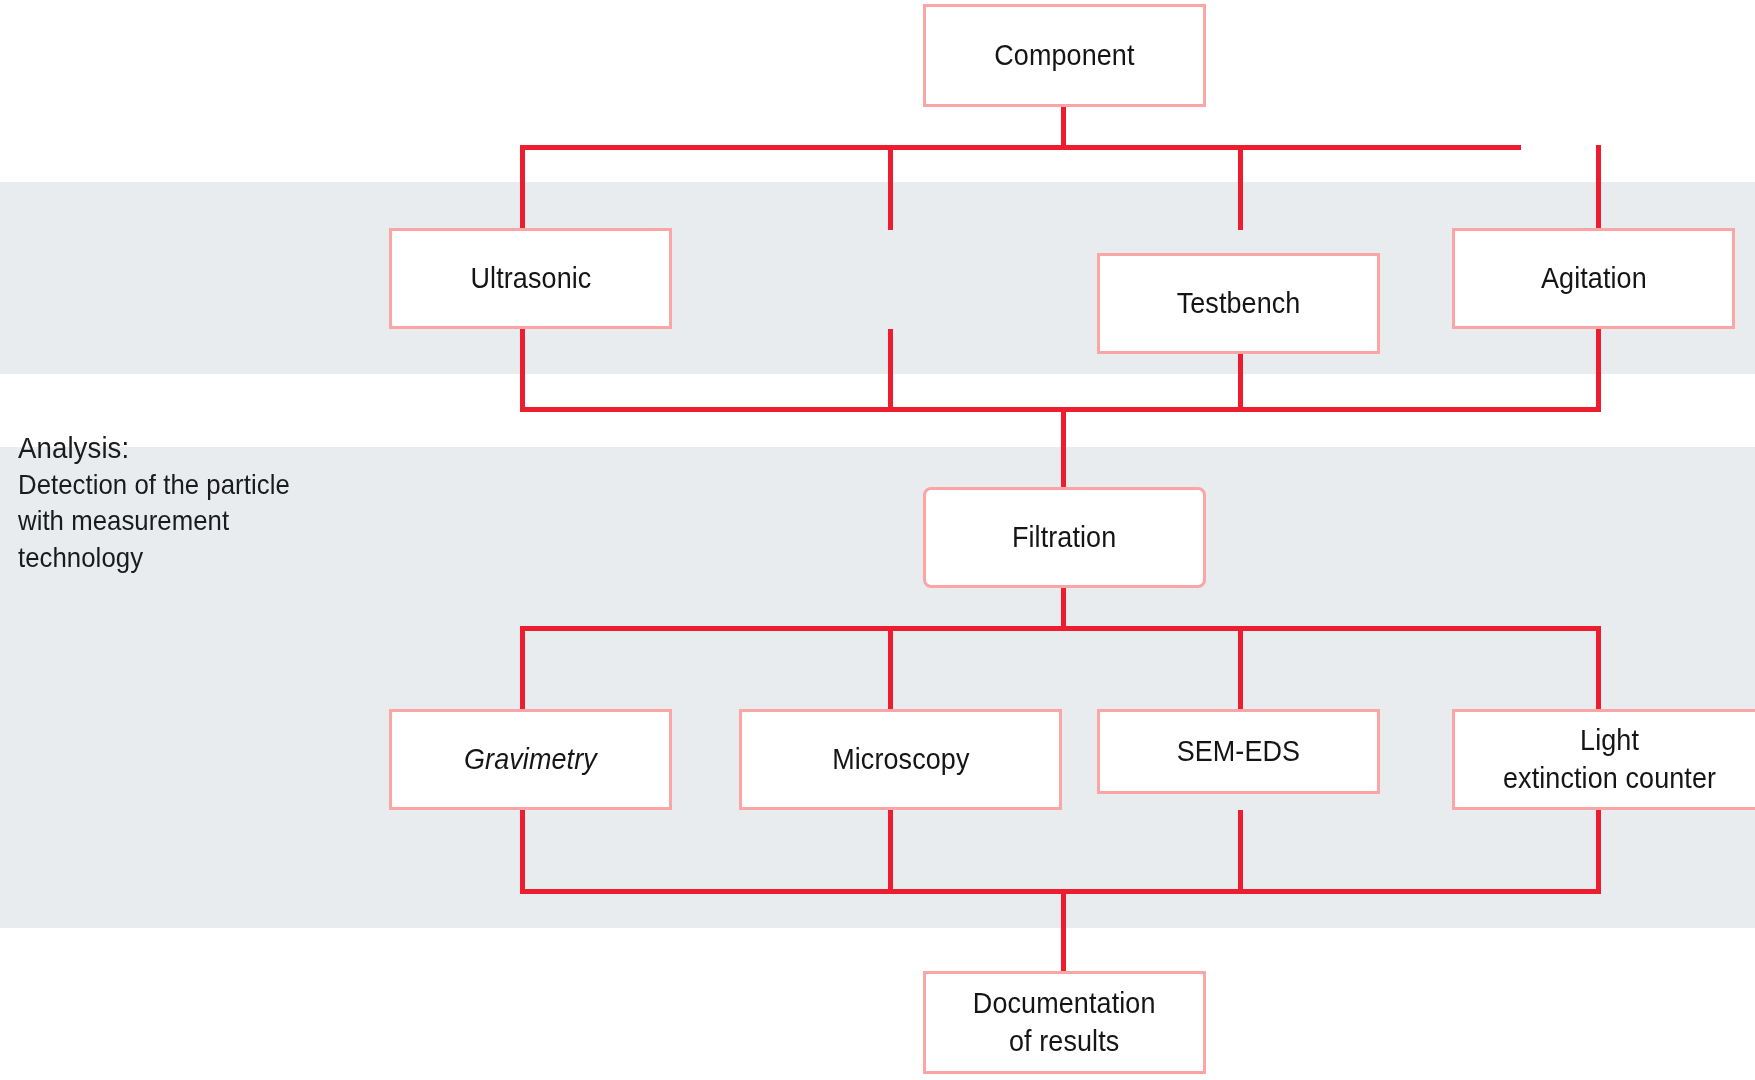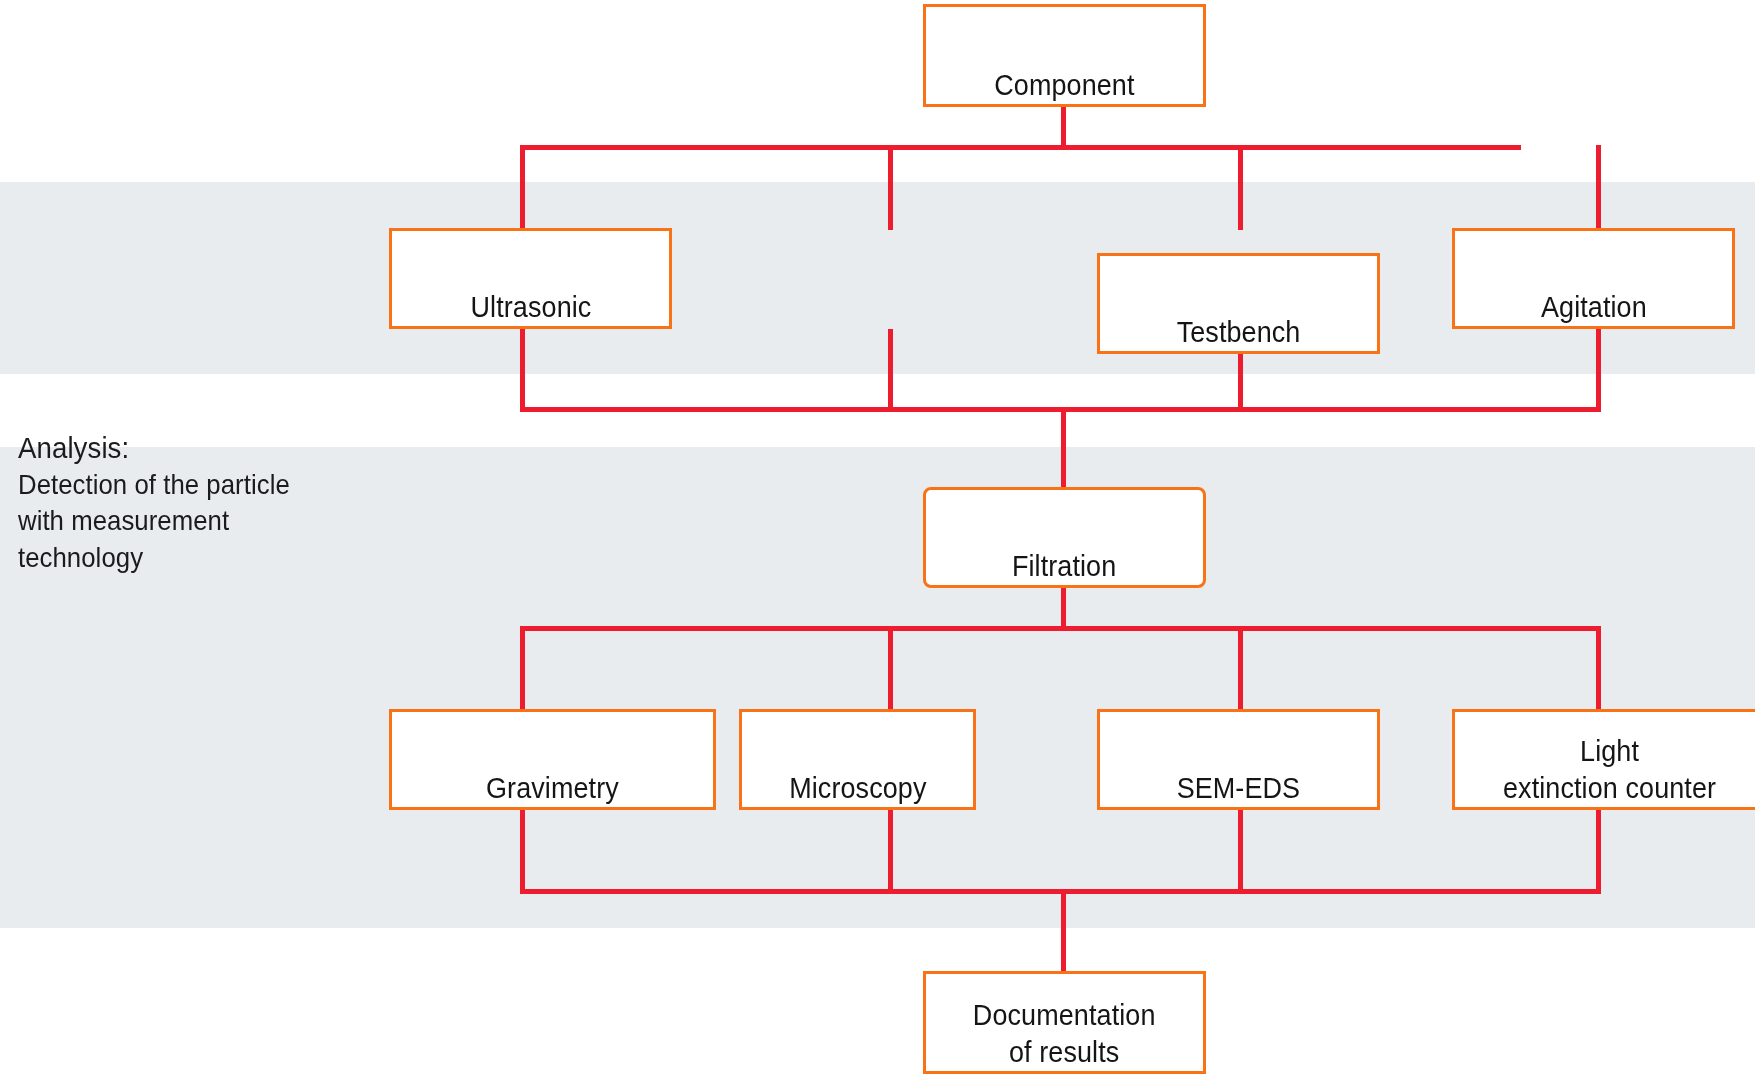--- a/index.html
+++ b/index.html
@@ -54,23 +54,23 @@
   
   .conn{position:absolute;background:#ed1c2e;}
   .conn.v{width:5px;}
   .conn.h{height:5px;}
 
   
   .node{
     position:absolute;
     box-sizing:border-box;
     background:#ffffff;
-    border:3px solid #f97316;
+    border:3px solid #fca5a5;
     display:flex;
-    align-items:flex-end;
+    align-items:center;
     justify-content:center;
     text-align:center;
     z-index:5;
   }
   .node .node-label{
     display:block;
     font-size:29px;
     color:#151515;
     line-height:1.28;
     letter-spacing:.1px;
@@ -137,29 +137,29 @@
   </div>
 
   <div class="node" style="left:1452px;top:228px;width:283px;height:101px;">
     <span class="node-label">Agitation</span>
   </div>
 
   <div class="node" style="left:923px;top:487px;width:283px;height:101px;border-radius:8px;">
     <span class="node-label">Filtration</span>
   </div>
 
-  <div class="node" style="left:389px;top:709px;width:327px;height:101px;">
+  <div class="node" style="left:389px;top:709px;width:283px;height:101px;font-style:italic;">
     <span class="node-label">Gravimetry</span>
   </div>
 
-  <div class="node" style="left:739px;top:709px;width:237px;height:101px;">
+  <div class="node" style="left:739px;top:709px;width:323px;height:101px;">
     <span class="node-label">Microscopy</span>
   </div>
 
-  <div class="node" style="left:1097px;top:709px;width:283px;height:101px;">
+  <div class="node" style="left:1097px;top:709px;width:283px;height:85px;">
     <span class="node-label">SEM-EDS</span>
   </div>
 
   <div class="node" style="left:1452px;top:709px;width:315px;height:101px;">
     <span class="node-label">Light
 extinction counter</span>
   </div>
 
   <div class="node" style="left:923px;top:971px;width:283px;height:103px;">
     <span class="node-label">Documentation

